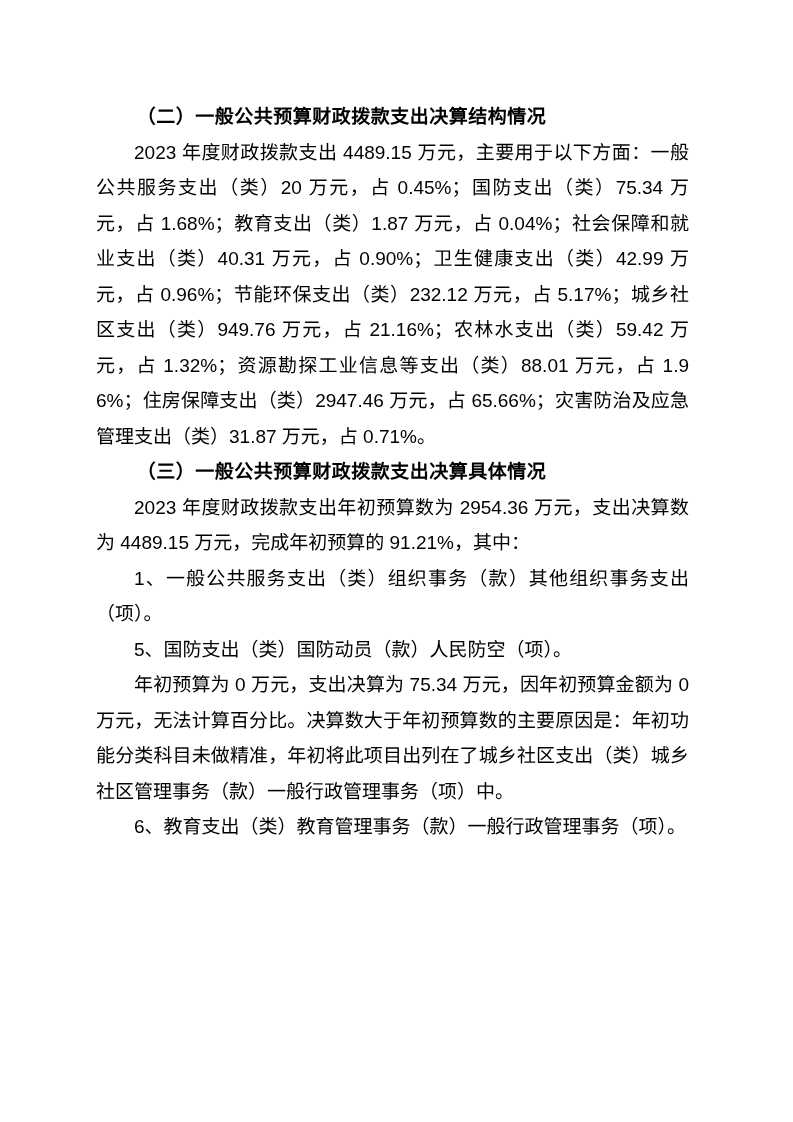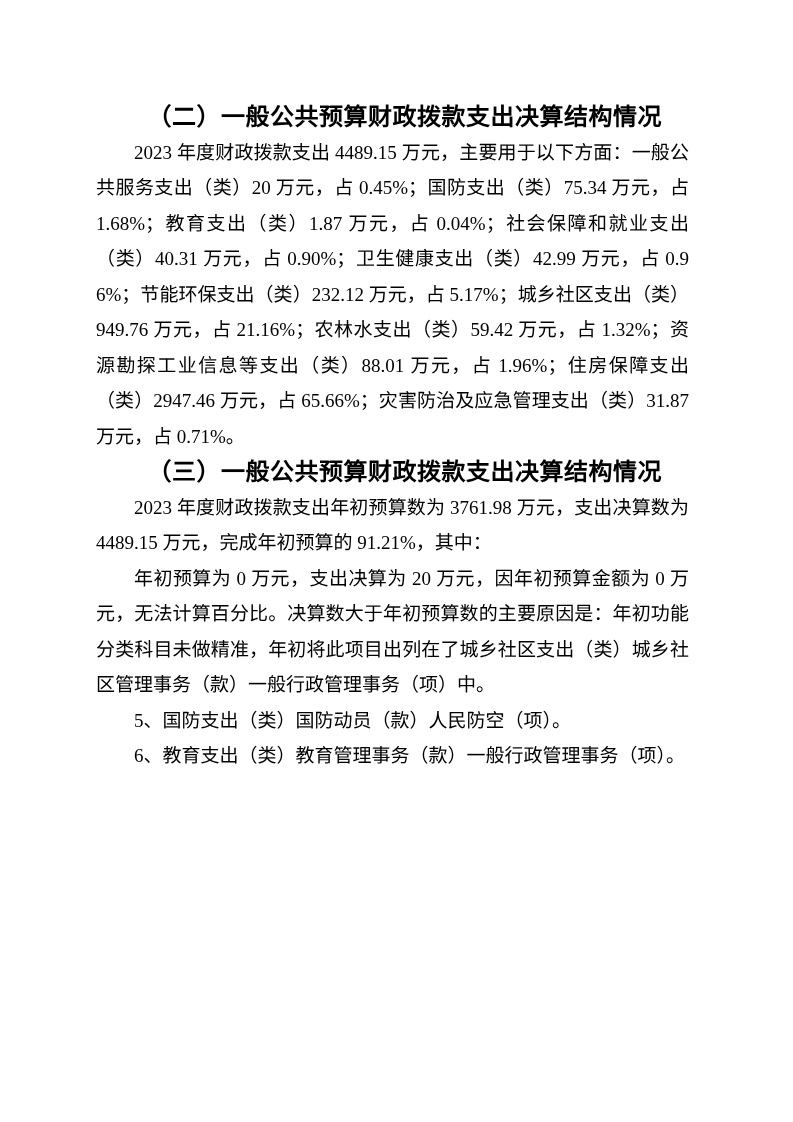--- a/index.html
+++ b/index.html
@@ -22,48 +22,49 @@
     left: 96px;
     top: 99px;
     width: 593px;
     font-size: 19px;
     line-height: 35.5px;
     color: #000000;
   }
   .para {
     text-align: justify;
     text-indent: 2em;
-    font-family: Liberation Serif, serif;
+    font-family: Liberation Sans, sans-serif;
     word-break: break-all;
   }
   .heading {
     font-family: "Liberation Sans", "DejaVu Sans", sans-serif;
     font-weight: bold;
-    font-size: 24px;
+    font-size: 19px;
     line-height: 35.5px;
     text-indent: 2.15em;
     letter-spacing: 0.5px;
   }
 </style>
 </head>
 <body>
 
 <div class="page">
   <div class="content">
 
     <h2 class="heading">（二）一般公共预算财政拨款支出决算结构情况</h2>
 
     <p class="para">2023 年度财政拨款支出 4489.15 万元，主要用于以下方面：一般公共服务支出（类）20 万元，占 0.45%；国防支出（类）75.34 万元，占 1.68%；教育支出（类）1.87 万元，占 0.04%；社会保障和就业支出（类）40.31 万元，占 0.90%；卫生健康支出（类）42.99 万元，占 0.96%；节能环保支出（类）232.12 万元，占 5.17%；城乡社区支出（类）949.76 万元，占 21.16%；农林水支出（类）59.42 万元，占 1.32%；资源勘探工业信息等支出（类）88.01 万元，占 1.96%；住房保障支出（类）2947.46 万元，占 65.66%；灾害防治及应急管理支出（类）31.87 万元，占 0.71%。</p>
 
-    <h2 class="heading">（三）一般公共预算财政拨款支出决算结构情况</h2>
+    <h2 class="heading">（三）一般公共预算财政拨款支出决算具体情况</h2>
 
-    <p class="para">2023 年度财政拨款支出年初预算数为 3761.98 万元，支出决算数为 4489.15 万元，完成年初预算的 91.21%，其中：</p>
+    <p class="para">2023 年度财政拨款支出年初预算数为 2954.36 万元，支出决算数为 4489.15 万元，完成年初预算的 91.21%，其中：</p>
 
+    <p class="para">1、一般公共服务支出（类）组织事务（款）其他组织事务支出（项）。</p>
 
-    <p class="para">年初预算为 0 万元，支出决算为 20 万元，因年初预算金额为 0 万元，无法计算百分比。决算数大于年初预算数的主要原因是：年初功能分类科目未做精准，年初将此项目出列在了城乡社区支出（类）城乡社区管理事务（款）一般行政管理事务（项）中。</p>
 
     <p class="para">5、国防支出（类）国防动员（款）人民防空（项）。</p>
 
+    <p class="para">年初预算为 0 万元，支出决算为 75.34 万元，因年初预算金额为 0 万元，无法计算百分比。决算数大于年初预算数的主要原因是：年初功能分类科目未做精准，年初将此项目出列在了城乡社区支出（类）城乡社区管理事务（款）一般行政管理事务（项）中。</p>
 
     <p class="para">6、教育支出（类）教育管理事务（款）一般行政管理事务（项）。</p>
 
   </div>
 </div>
 
 </body></html>

